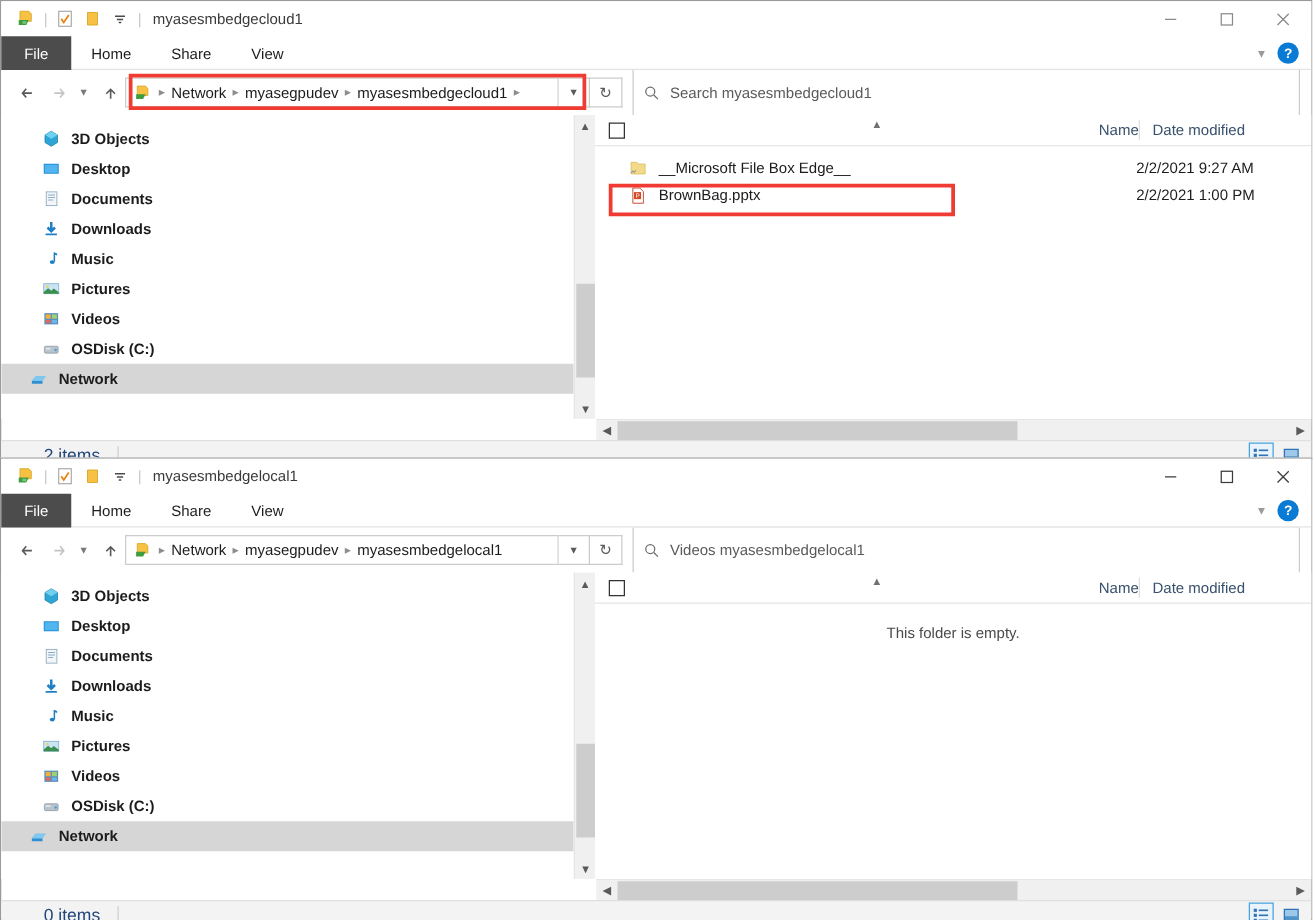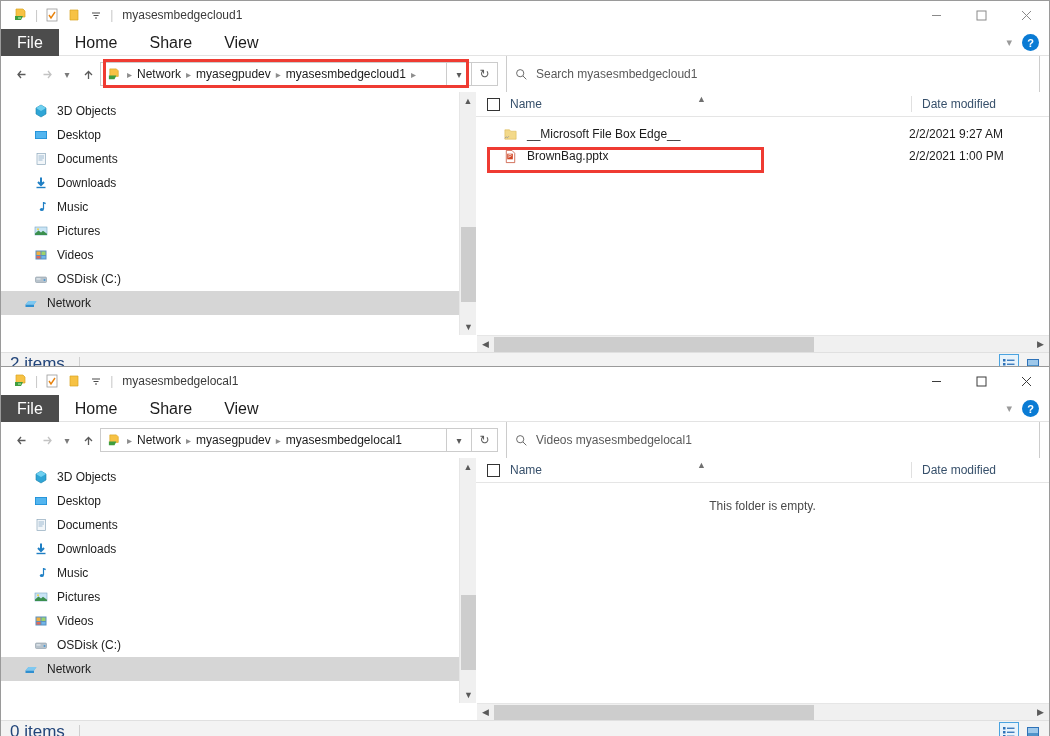--- a/index.html
+++ b/index.html
@@ -50,21 +50,21 @@
   .wbtn svg { display: block; }
 
   
   .ribbon {
     height: 27px; background: #ffffff;
     display: flex; align-items: stretch; position: relative;
     border-bottom: 1px solid #e3e3e3;
   }
   .rtab {
     display: flex; align-items: center; justify-content: center;
-    padding: 0 16px; font-size: 16px; color: #1c1c1c;
+    padding: 0 16px; font-size: 12px; color: #1c1c1c;
     min-width: 54px; height: 27px;
   }
   .rtab.file { background: #4c4c4c; color: #ffffff; min-width: 56px; }
   .ribbon-right {
     position: absolute; right: 0; top: 0; height: 27px;
     display: flex; align-items: center; gap: 2px; padding-right: 8px;
   }
   .chev-down { color: #9a9a9a; font-size: 11px; padding: 0 8px; }
   .helpbtn {
     width: 17px; height: 17px; border-radius: 50%;
@@ -113,20 +113,21 @@
   }
   .search-ico { color: #6b6b6b; margin-right: 8px; display:flex; }
   .search-ph { color: #5a5a5a; font-size: 12px; }
 
   
   .bodyrow { display: flex; position: relative; background: #fff; }
   .sidebar {
     width: 458px; position: relative; background: #ffffff;
     border-right: 0px;
     overflow: hidden;
+    font-weight: bold;
   }
   .navitem {
     height: 24px; display: flex; align-items: center;
     padding-left: 32px; font-size: 12px; color: #1c1c1c;
   }
   .navitem.selected { background: #d6d6d6; padding-left: 22px; }
   .navitem .ni-ico {
     width: 16px; height: 16px; margin-right: 8px;
     display: inline-flex; align-items: center; justify-content: center;
   }
@@ -148,21 +149,21 @@
   .content { flex: 1; position: relative; background: #ffffff; overflow: hidden; }
   .colhdr {
     height: 25px; display: flex; align-items: center;
     border-bottom: 1px solid #e5e5e5; position: relative;
     font-size: 12px; color: #37506b;
   }
   .chk {
     width: 13px; height: 13px; border: 1px solid #333;
     margin-left: 11px; margin-right: 10px; background: #fff;
   }
-  .col-name { flex: 1; }
+  .col-name { flex: 1; text-align: right; }
   .col-date {
     width: 138px; padding-left: 10px;
     border-left: 1px solid #e0e0e0; height: 16px;
     display:flex; align-items:center;
   }
   .sortmark {
     position: absolute; left: 221px; top: 2px;
     color: #707070; font-size: 9px;
   }
   .filerow {
@@ -191,21 +192,21 @@
   }
   .hsb-track { flex: 1; height: 17px; position: relative; }
   .hsb-thumb { position: absolute; top: 1px; left: 0; height: 15px; background: #cdcdcd; }
 
   
   .statusbar {
     height: 22px; background: #f3f3f3;
     border-top: 1px solid #e0e0e0;
     display: flex; align-items: center; position: relative;
   }
-  .st-text { font-size: 17px; color: #22457a; padding-left: 9px; }
+  .st-text { font-size: 14px; color: #22457a; padding-left: 9px; margin-left: 25px; }
   .st-div { width: 1px; height: 13px; background: #cfcfcf; margin-left: 14px; }
   .viewbtns {
     position: absolute; right: 6px; top: 0; height: 22px;
     display: flex; align-items: center; gap: 4px;
   }
   .vbtn {
     width: 20px; height: 20px; display: flex;
     align-items: center; justify-content: center;
   }
   .vbtn.sel { border: 1px solid #4aa3e0; background: #e8f3fb; }

